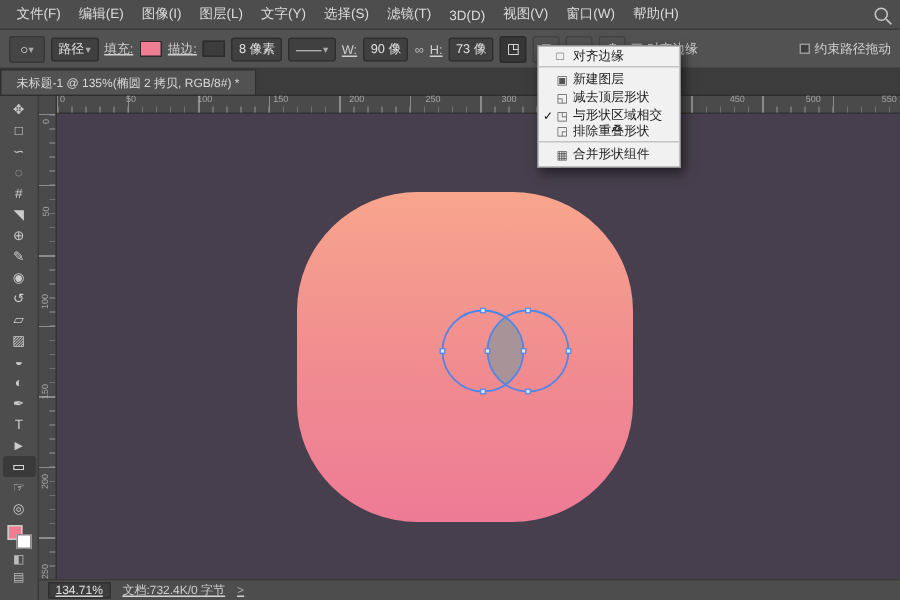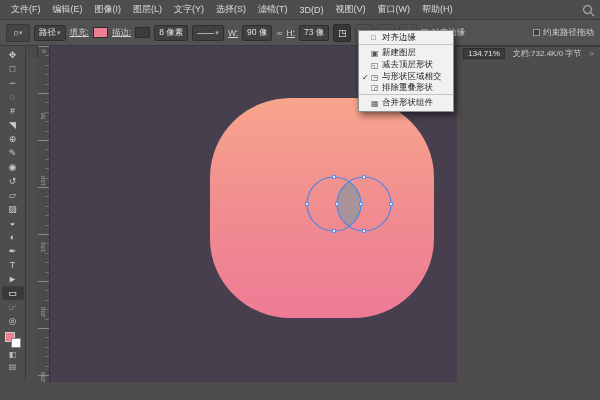--- a/index.html
+++ b/index.html
@@ -34,21 +34,21 @@
   
   .workspace{display:flex;height:336px;}
   .toolbar{width:26px;background:#4d4d4d;border-right:1px solid #3a3a3a;display:flex;flex-direction:column;align-items:center;padding-top:2px;}
   .tool{width:22px;height:14px;display:flex;align-items:center;justify-content:center;font-size:9px;color:#cccccc;cursor:default;}
   .tool.active{background:#3a3a3a;color:#fff;border-radius:2px;}
   .fgbg{position:relative;width:16px;height:16px;margin-top:4px;}
   .fgbg .fg{position:absolute;left:0;top:0;width:10px;height:10px;background:#ef7e93;border:1px solid #ccc;}
   .fgbg .bg{position:absolute;right:0;bottom:0;width:10px;height:10px;background:#ffffff;border:1px solid #888;}
   .tool-extra{width:22px;height:12px;display:flex;align-items:center;justify-content:center;font-size:8px;color:#bbb;}
 
-  .doc-area{flex:1;display:flex;flex-direction:row;}
+  .doc-area{flex:1;display:flex;flex-direction:column;text-decoration:underline;}
 
   
   .ruler-top{height:12px;display:flex;background:#4a4a4a;border-bottom:1px solid #333;}
   .ruler-corner{width:12px;height:12px;background:#4a4a4a;border-right:1px solid #333;}
   .rt-ticks{flex:1;position:relative;background-image:
       repeating-linear-gradient(90deg,#8a8a8a 0 1px,transparent 1px 47px),
       repeating-linear-gradient(90deg,#707070 0 1px,transparent 1px 9.4px);
       background-size:100% 100%,100% 4px;background-position:0 0,0 100%;background-repeat:no-repeat;}
   .rt-nums{position:absolute;inset:0 2px 4px 2px;display:flex;justify-content:space-between;font-size:6px;color:#a5a5a5;line-height:7px;}
   .canvas-row{flex:1;display:flex;}
@@ -141,20 +141,25 @@
         <span>对齐边缘</span>
       </span>
     <span class="ob-right">
       <span class="cb">
           <span class="box"></span>
           <span>约束路径拖动</span>
         </span>
     </span>
   </div>
 
+  <div class="tab-bar">
+    <div class="tab">
+        <span>未标题-1 @ 135%(椭圆 2 拷贝, RGB/8#) *</span>
+      </div>
+  </div>
 
   <div class="workspace">
 
     <div class="toolbar">
       <div style="display:flex;flex-direction:column;align-items:center;">
 
           <span class="tool">✥</span>
 
           <span class="tool">□</span>
 

